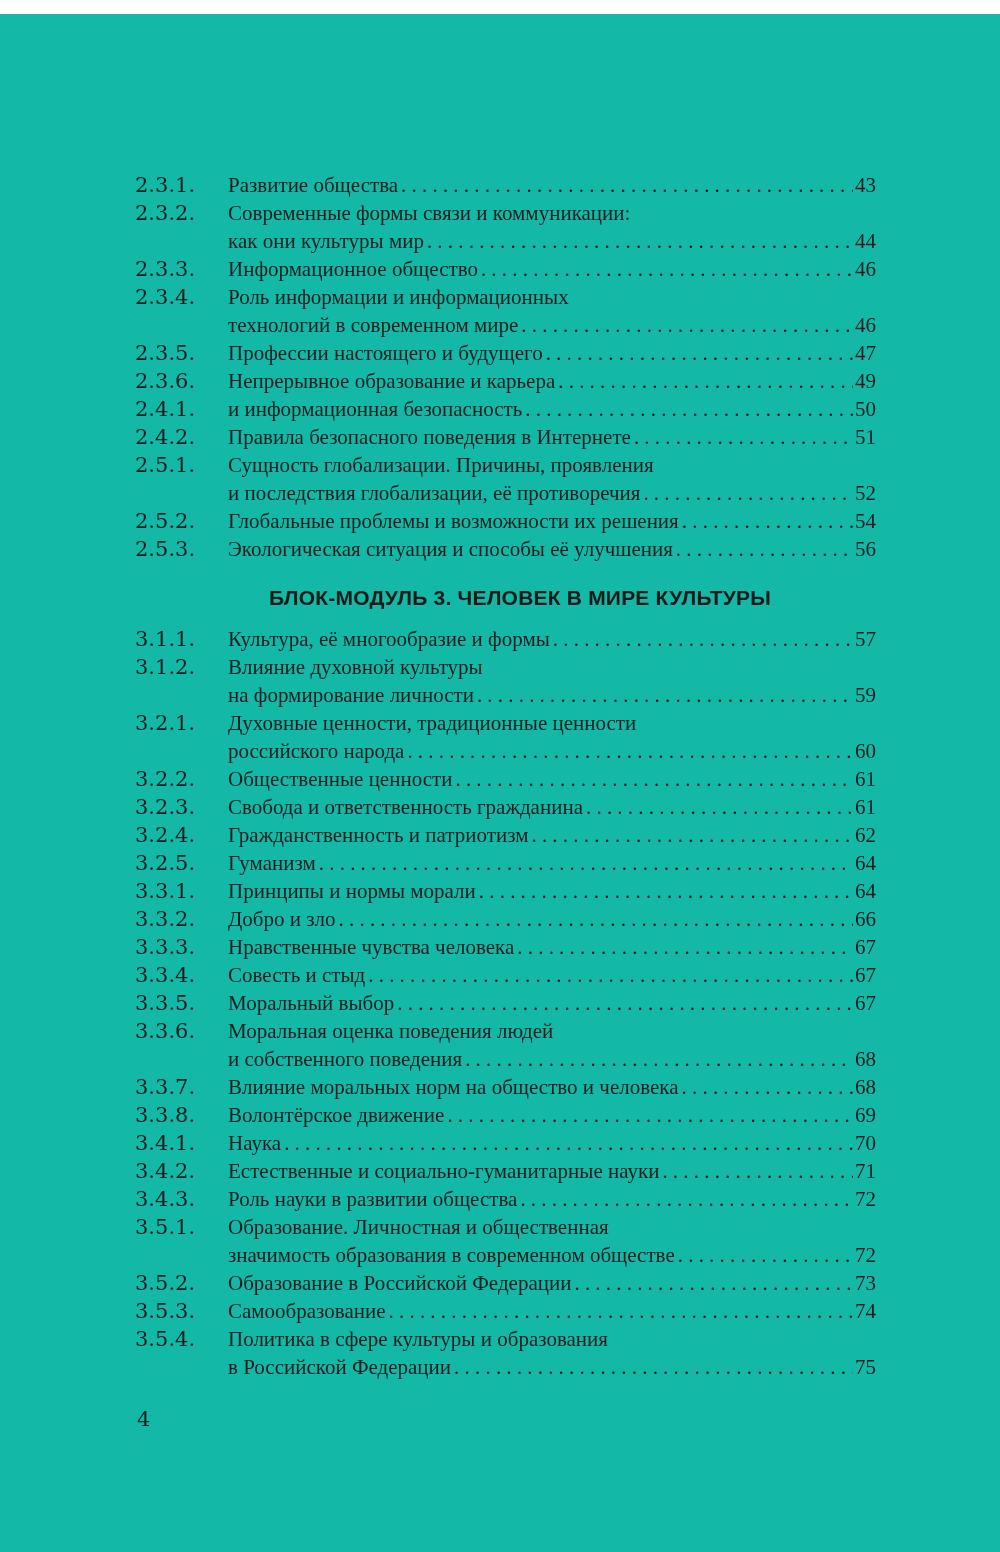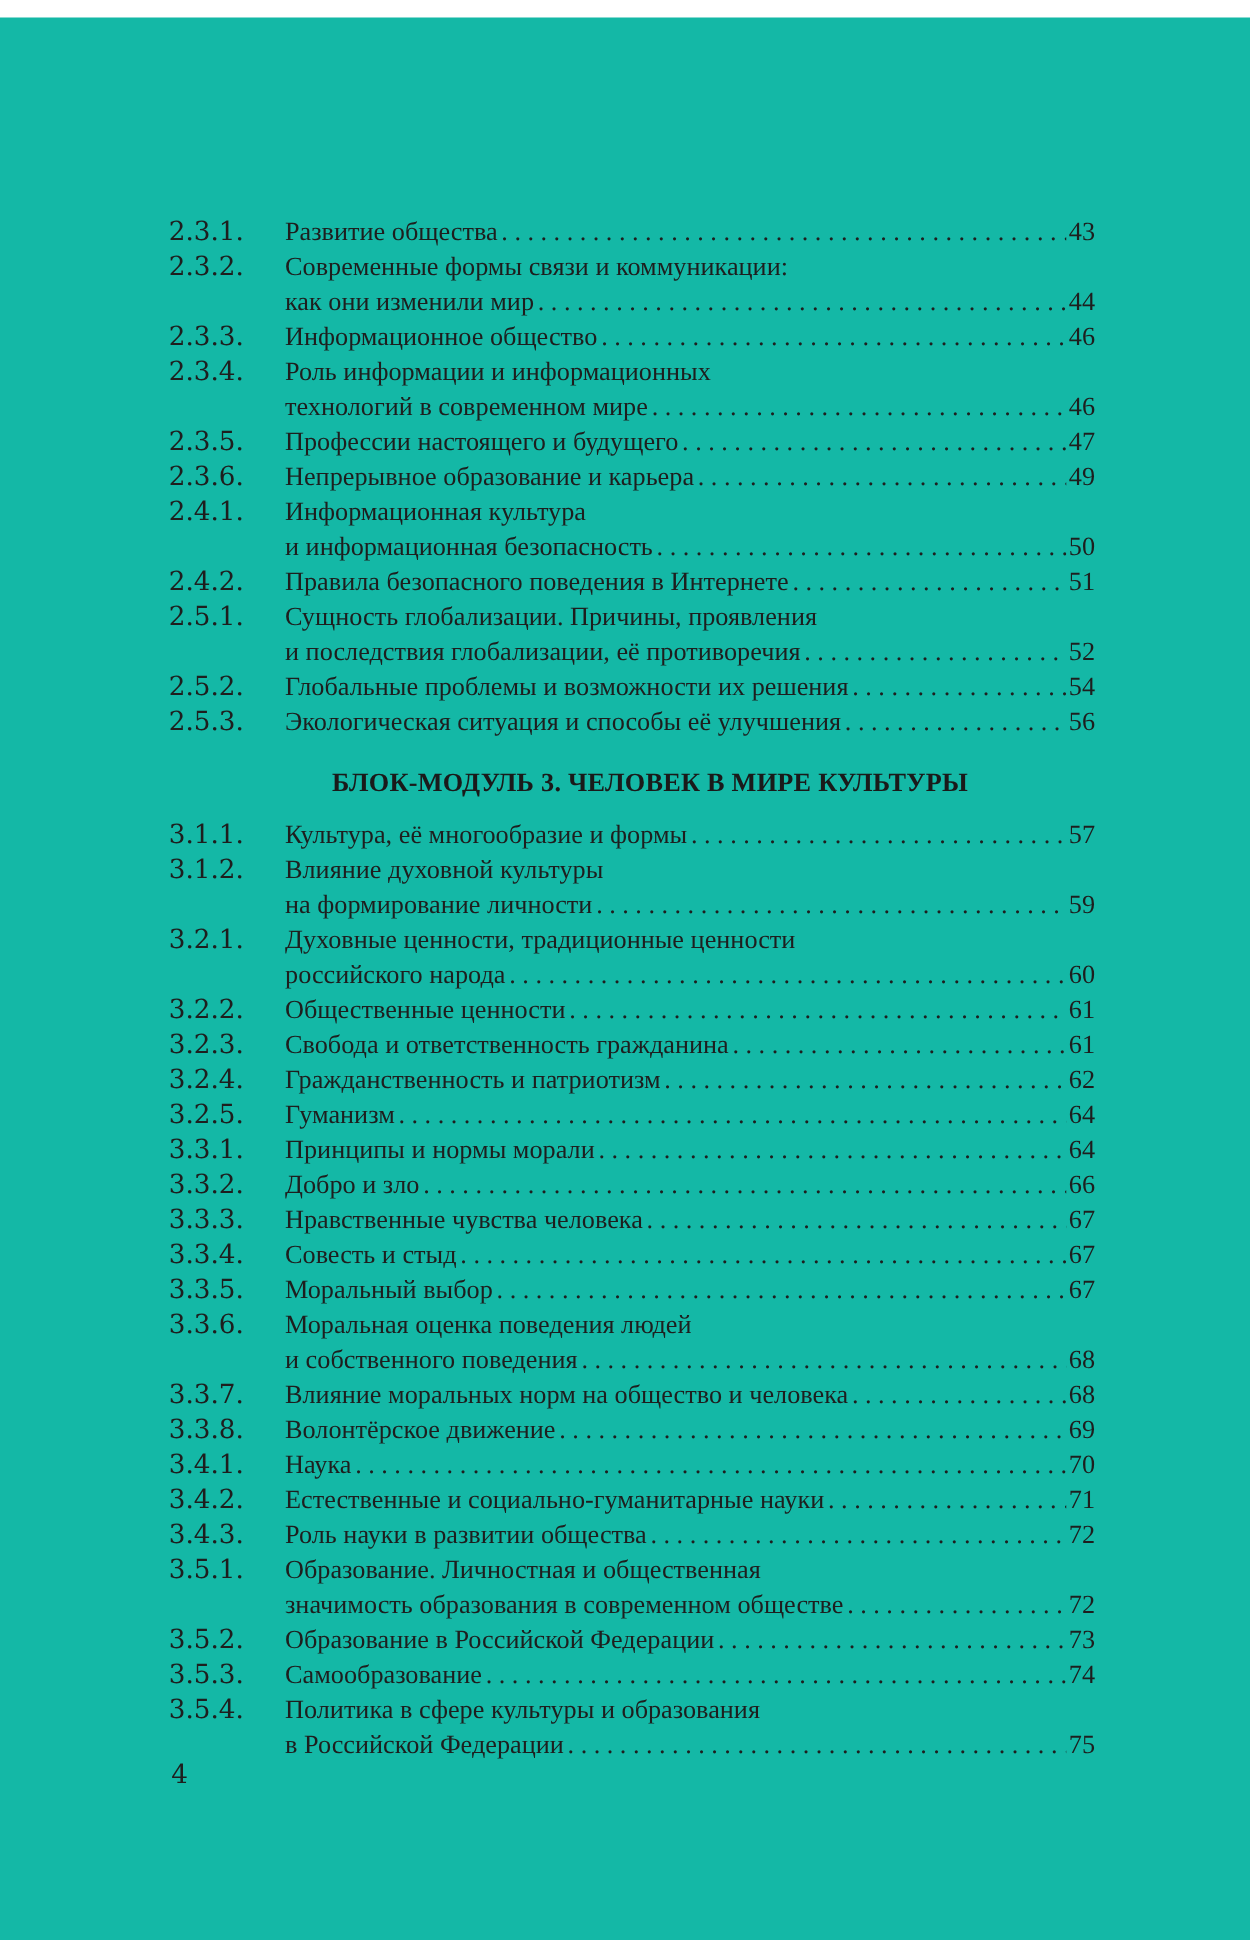--- a/index.html
+++ b/index.html
@@ -65,21 +65,21 @@
     content: "..................................................................................................";
   }
   .pg {
     flex: none;
     min-width: 50px;
     text-align: left;
     padding-left: 2px;
   }
   .section-heading {
     text-align: center;
-    font-family: Liberation Serif, serif;
+    font-family: Liberation Sans, sans-serif;
     font-stretch: condensed;
     font-weight: 700;
     font-size: 21px;
     line-height: 28px;
     letter-spacing: 0.2px;
     margin: 21px 0 13px 0;
     color: #1a1a1a;
   }
   .footer-page-number {
     position: absolute;
@@ -105,21 +105,21 @@
           </div>
         </div>
   </div>
       <div class="entry">
     <span class="num">2.3.2.</span>
     <div class="ebody">
           <div class="line">
             <span class="t">Современные формы связи и коммуникации:</span>
           </div>
           <div class="line">
-            <span class="t">как они изменили мир</span>
+            <span class="t">как они культуры мир</span>
             <span class="leader"></span>
             <span class="pg">44</span>
           </div>
         </div>
   </div>
       <div class="entry">
     <span class="num">2.3.3.</span>
     <div class="ebody">
           <div class="line">
             <span class="t">Информационное общество</span>
@@ -157,23 +157,20 @@
           <div class="line">
             <span class="t">Непрерывное образование и карьера</span>
             <span class="leader"></span>
             <span class="pg">49</span>
           </div>
         </div>
   </div>
       <div class="entry">
     <span class="num">2.4.1.</span>
     <div class="ebody">
-          <div class="line">
-            <span class="t">Информационная культура</span>
-          </div>
           <div class="line">
             <span class="t">и информационная безопасность</span>
             <span class="leader"></span>
             <span class="pg">50</span>
           </div>
         </div>
   </div>
       <div class="entry">
     <span class="num">2.4.2.</span>
     <div class="ebody">

